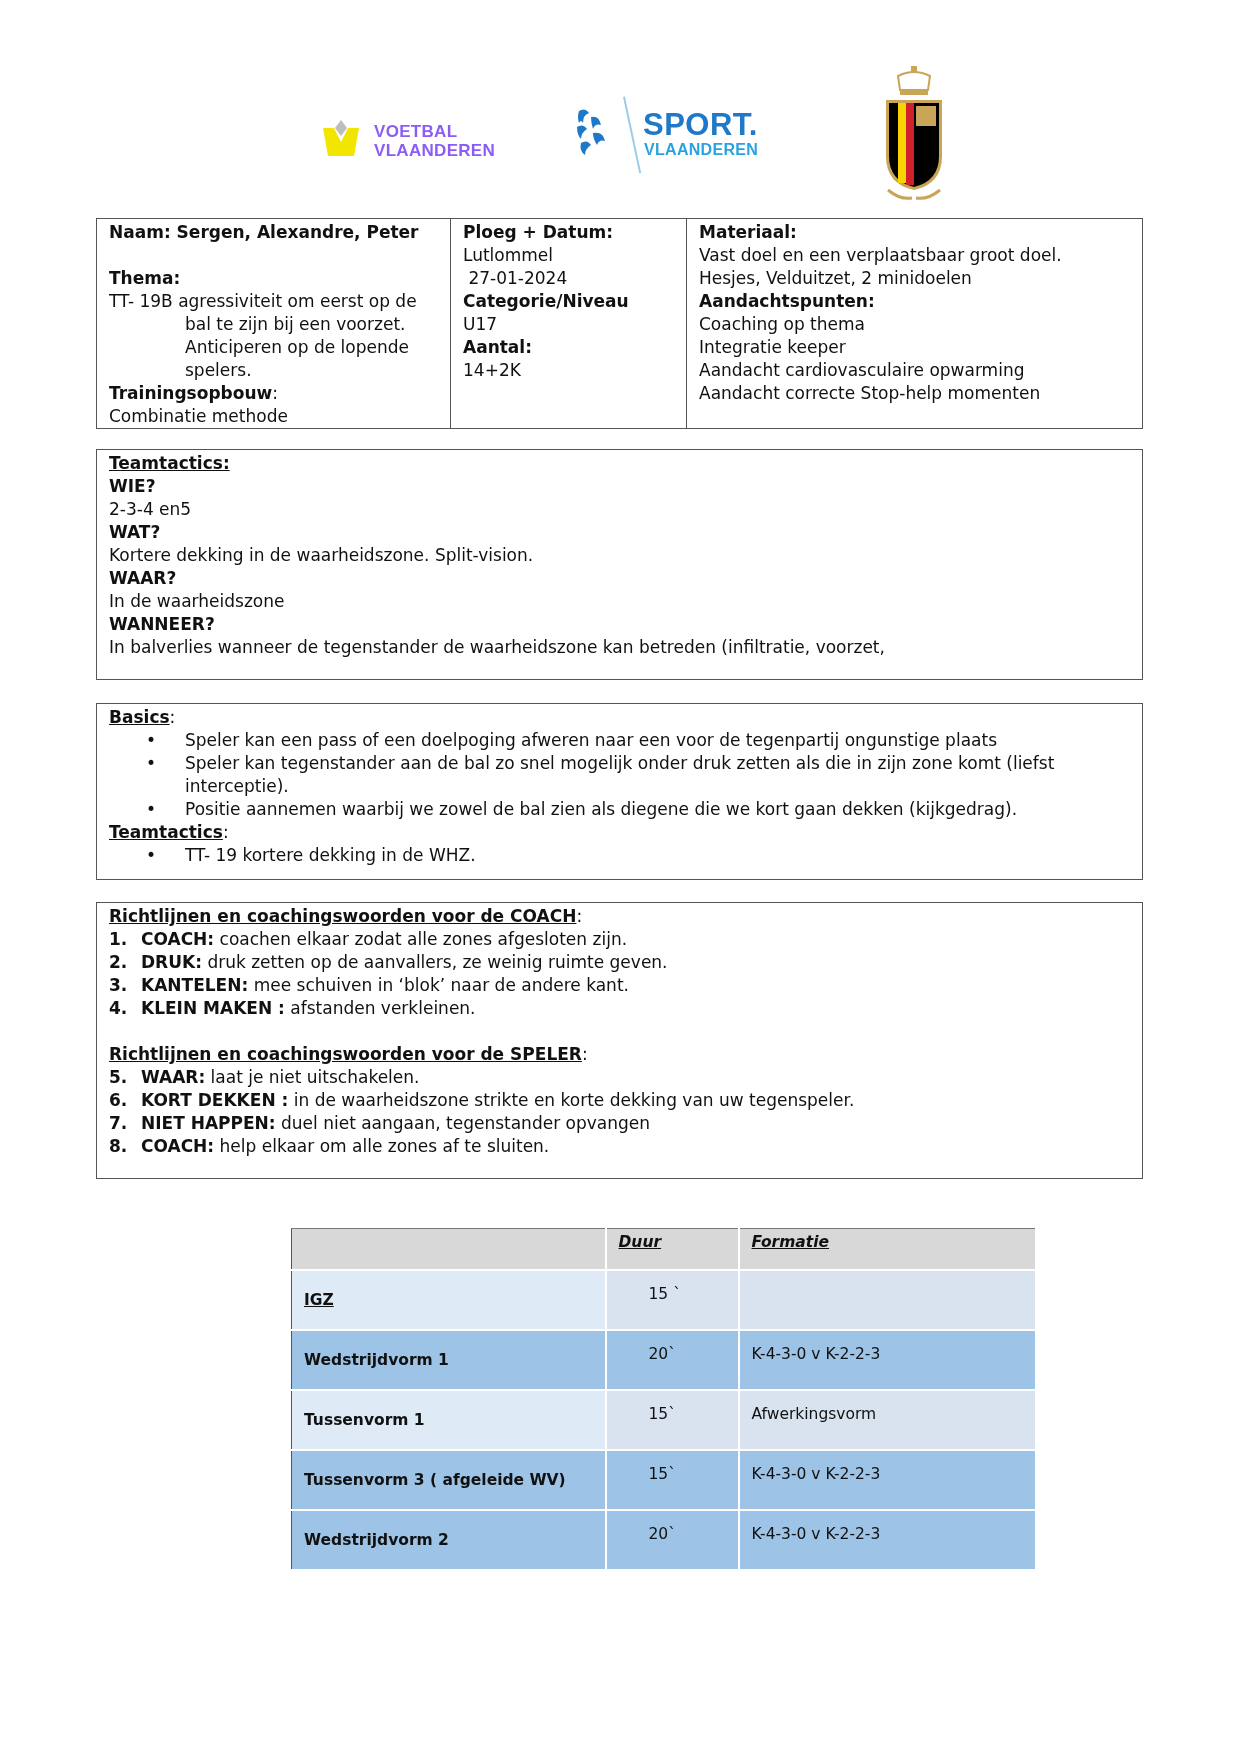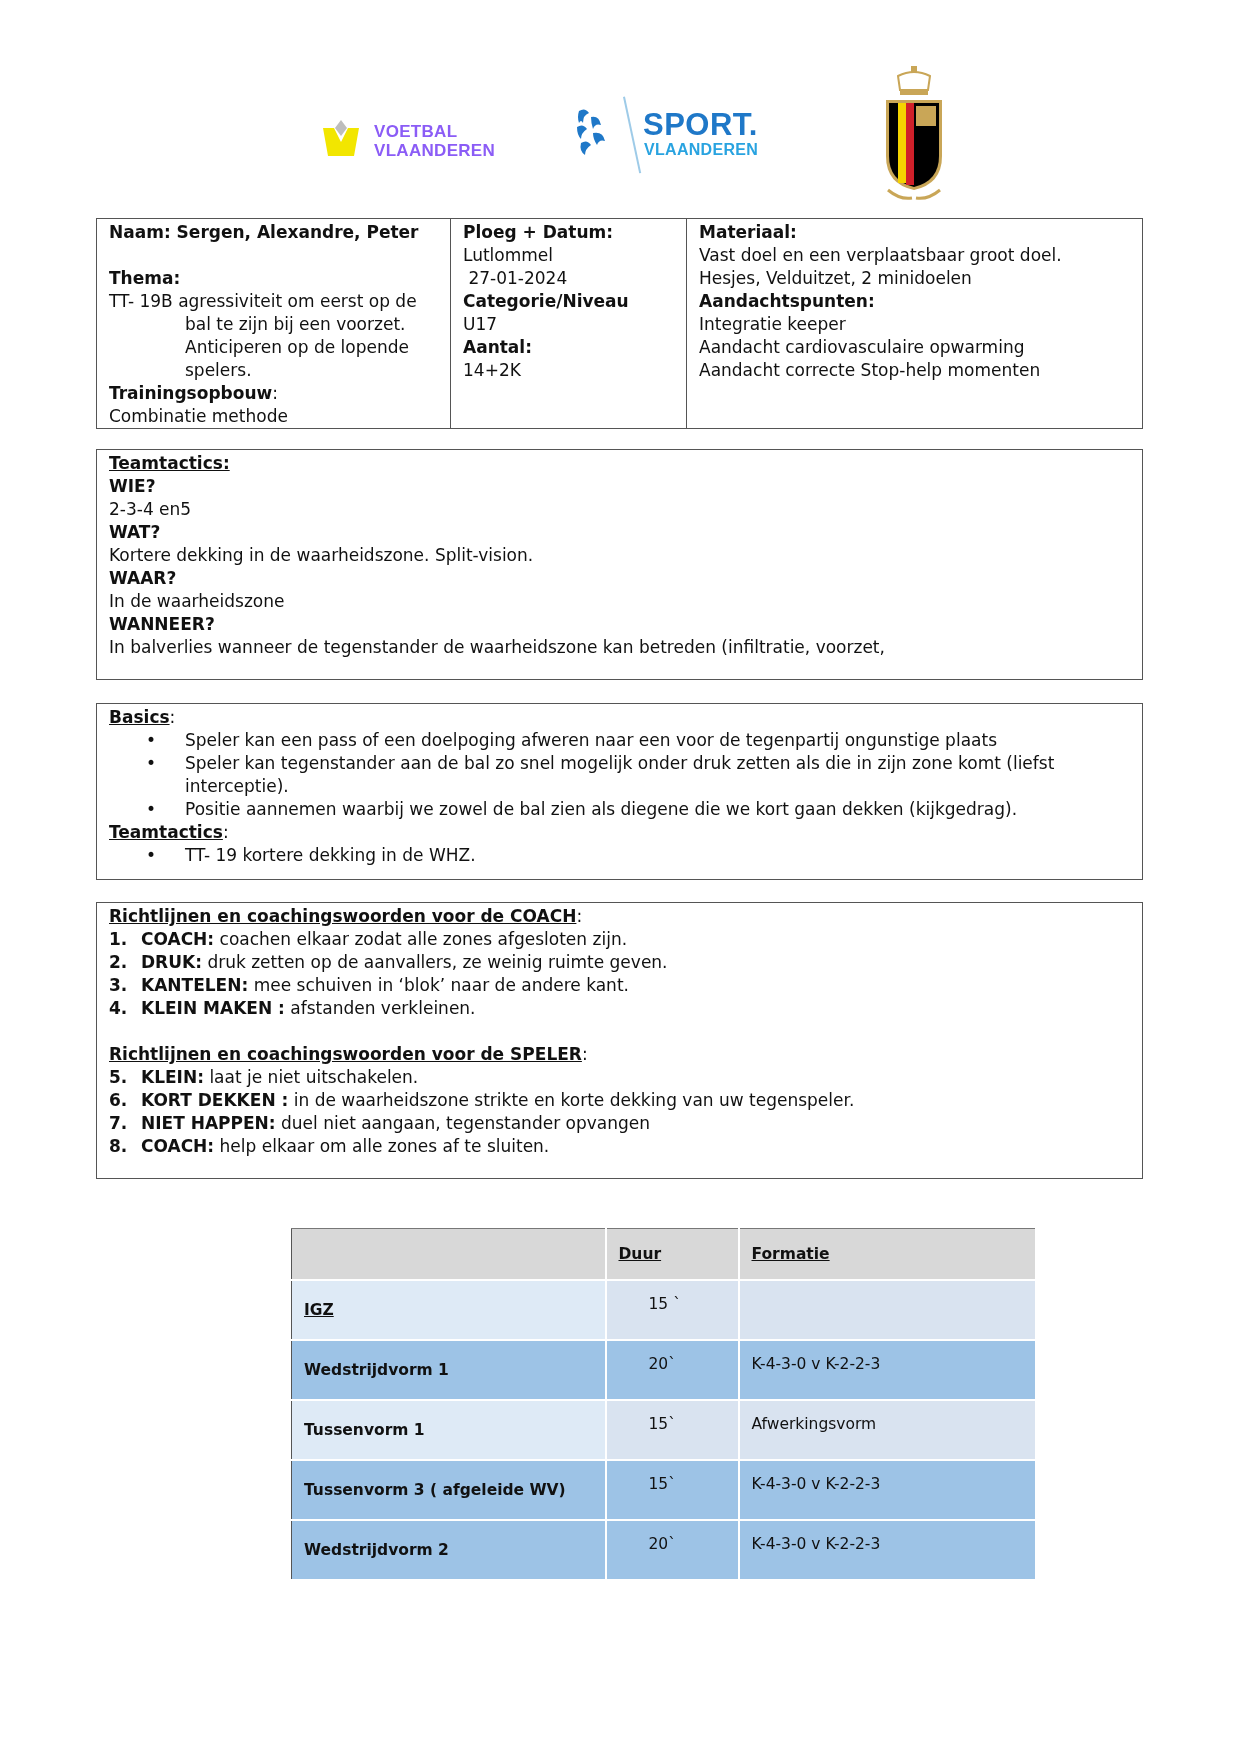--- a/index.html
+++ b/index.html
@@ -40,21 +40,21 @@
   .basics li { position: relative; padding-left: 76px; }
   .basics li::before { content: "\2022"; position: absolute; left: 37px; top: 0; }
   .coach { left: 96px; top: 902px; width: 1047px; height: 277px; padding: 2px 12px; }
   .coach .item { display: flex; }
   .coach .num { width: 32px; font-weight: bold; }
   .gap { height: 23px; }
 
   
   .sched { position: absolute; left: 291px; top: 1228px; width: 746px; border-collapse: collapse; font-family: "DejaVu Sans", sans-serif; font-size: 15.5px; }
   .sched td, .sched th { box-sizing: border-box; height: 41.5px; border-right: 2px solid #ffffff; border-bottom: 2px solid #ffffff; vertical-align: top; text-align: left; padding: 0; }
-  .sched th { background: #d8d8d8; font-weight: bold; padding: 16px 12px; }
+  .sched th { background: #d8d8d8; font-weight: bold; padding: 4px 12px; font-style: italic; }
   .sched .c1 { width: 314px; }
   .sched .c2 { width: 133px; }
   .sched td.name { font-weight: bold; padding: 20px 12px; margin-left: 44px; }
   .sched td.dur, .sched td.form { padding: 14px 12px 0 12px; }
   .sched td.dur { padding-left: 42px; }
   .sched tr.light td.name { background: #deeaf6; }
   .sched tr.light td.dur, .sched tr.light td.form { background: #d9e3f0; }
   .sched tr.dark td { background: #9dc3e6; }
   .sched { border-left: 1.5px solid #555; border-top: 1.5px solid #777; border-bottom: 2px solid #777; }
 </style>
@@ -125,20 +125,21 @@
     <div class="b">Categorie/Niveau</div>
     <div>U17</div>
     <div class="b">Aantal:</div>
     <div>14+2K</div>
   </div>
   <div class="col c3">
     <div class="b">Materiaal:</div>
     <div>Vast doel en een verplaatsbaar groot doel.</div>
     <div>Hesjes, Velduitzet, 2 minidoelen</div>
     <div class="b">Aandachtspunten:</div>
+    <div>Coaching op thema</div>
     <div>Integratie keeper</div>
     <div>Aandacht cardiovasculaire opwarming</div>
     <div>Aandacht correcte Stop-help momenten</div>
   </div>
 </div>
 
 <div class="box desc">
   <div class="b u">Teamtactics:</div>
   <div class="b">WIE?</div>
   <div>2-3-4 en5</div>
@@ -178,21 +179,21 @@
       <span><span class="b">KANTELEN:</span><span> mee schuiven in ‘blok’ naar de andere kant.</span></span>
     </div>
   <div class="item">
       <span class="num">4.</span>
       <span><span class="b">KLEIN MAKEN :</span><span> afstanden verkleinen.</span></span>
     </div>
   <div class="gap"></div>
   <div><span class="b u">Richtlijnen en coachingswoorden voor de SPELER</span><span>:</span></div>
   <div class="item">
       <span class="num">5.</span>
-      <span><span class="b">KLEIN:</span><span> laat je niet uitschakelen.</span></span>
+      <span><span class="b">WAAR:</span><span> laat je niet uitschakelen.</span></span>
     </div>
   <div class="item">
       <span class="num">6.</span>
       <span><span class="b">KORT DEKKEN :</span><span> in de waarheidszone strikte en korte dekking van uw tegenspeler.</span></span>
     </div>
   <div class="item">
       <span class="num">7.</span>
       <span><span class="b">NIET HAPPEN:</span><span> duel niet aangaan, tegenstander opvangen</span></span>
     </div>
   <div class="item">

